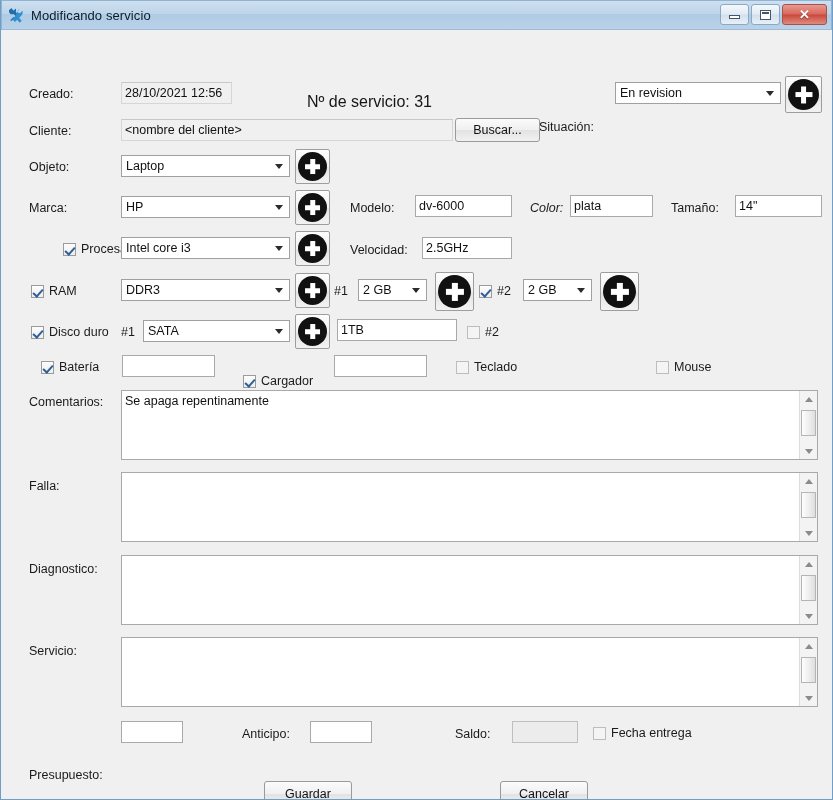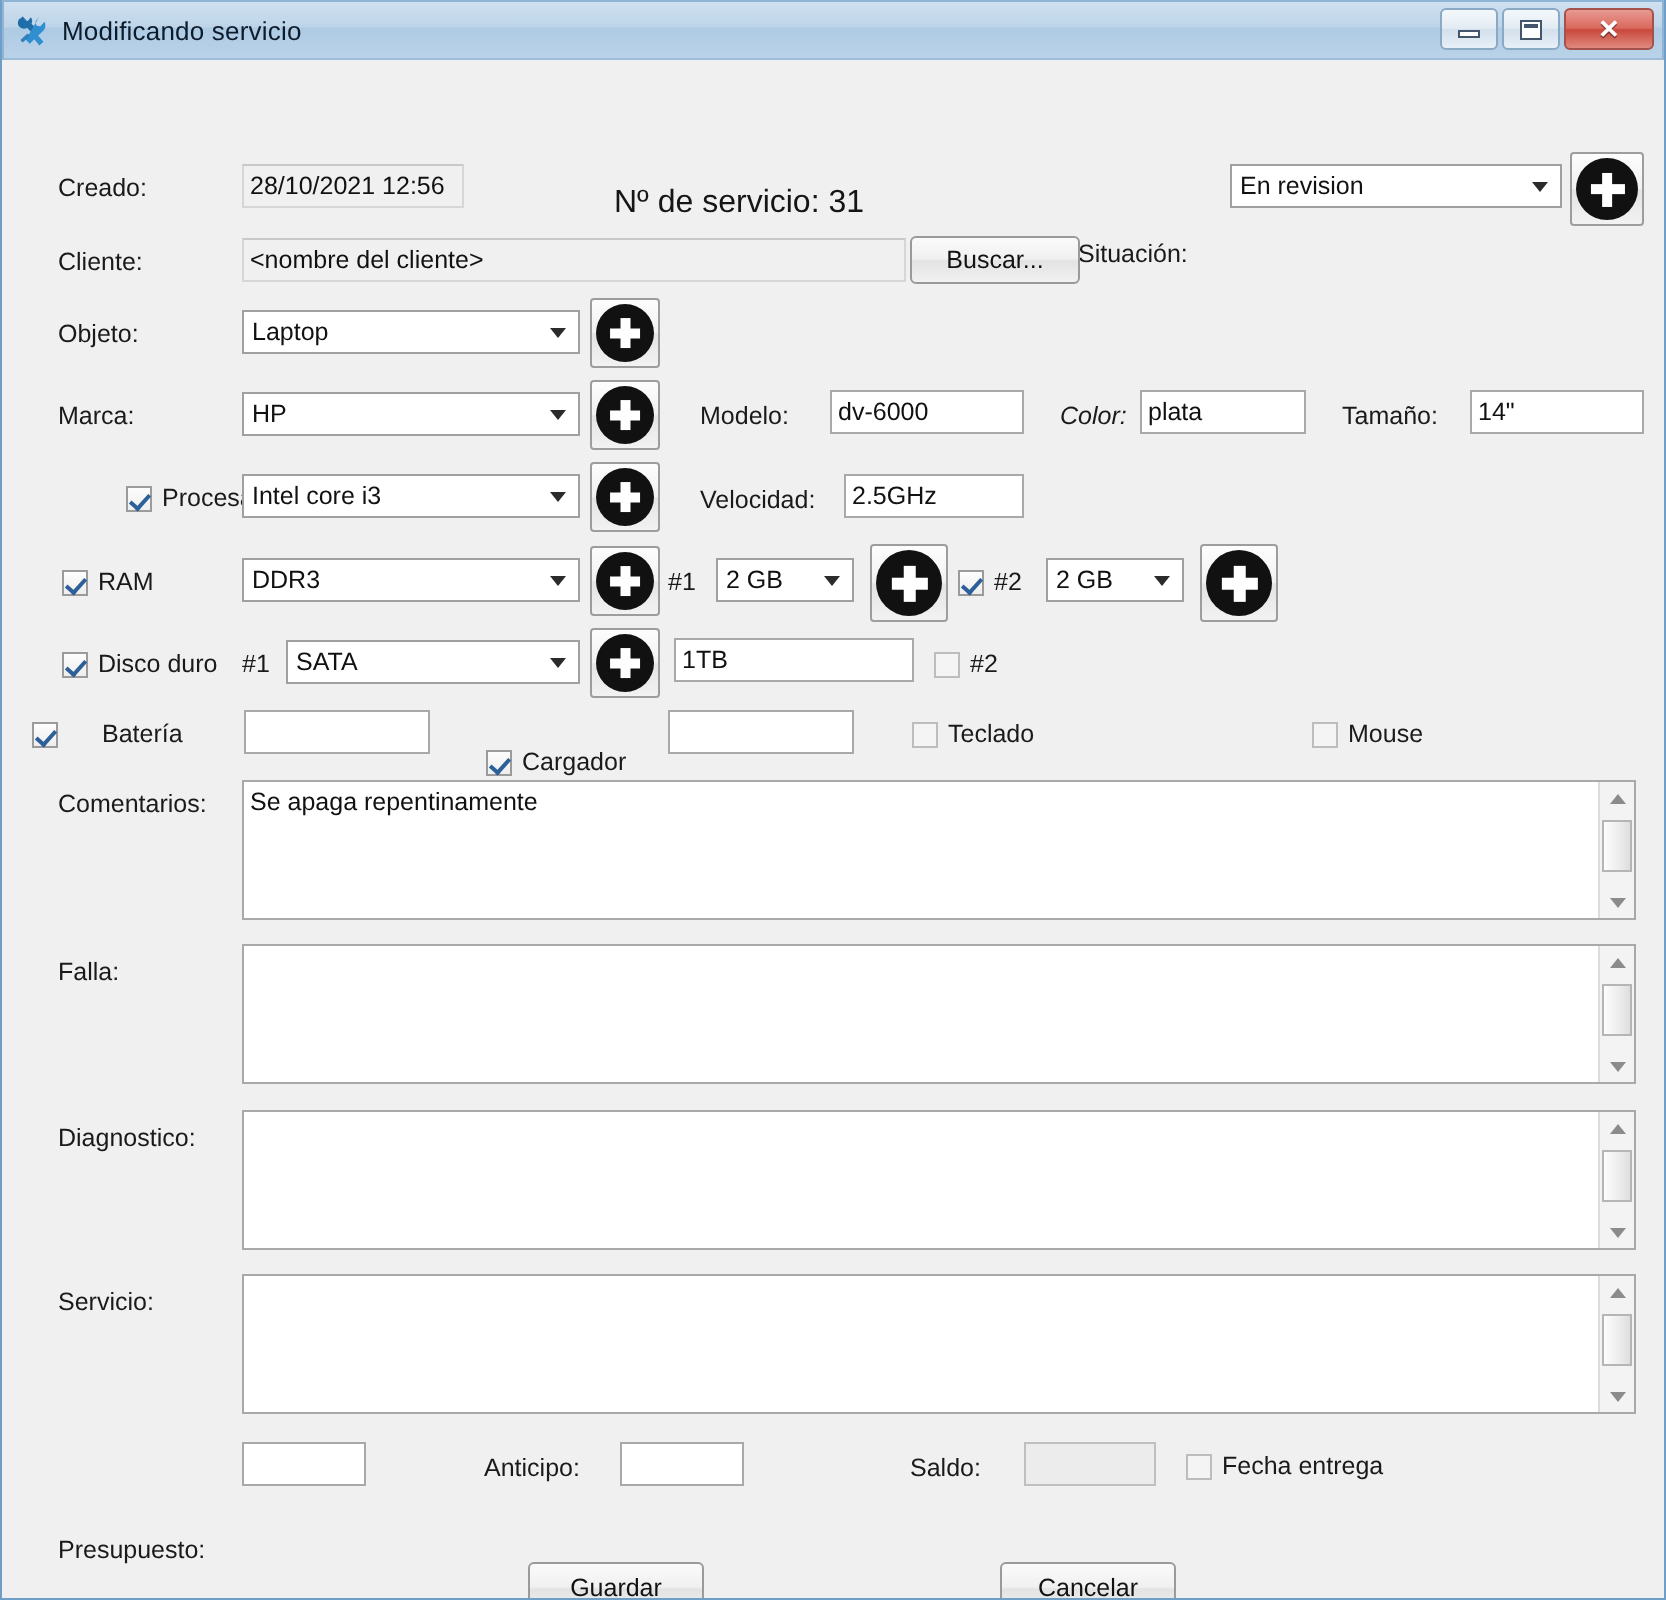--- a/index.html
+++ b/index.html
@@ -423,21 +423,21 @@
     </div>
     <div class="plusbtn" style="left:294px; top:284px; width:35px; height:35px;">
       <span class="circ" style="width:29px;height:29px;"></span>
     </div>
     <div class="txt" style="left:336px; top:289px; width:120px;">1TB</div>
     <div class="chk dim" style="left:466px; top:294px;">
       <span class="box"></span>
       <span class="lbltext">#2</span>
     </div>
 
-    <div class="chk on" style="left:15px; top:329px;gap:17px;">
+    <div class="chk on" style="left:40px; top:329px;">
       <span class="box"></span>
       <span class="lbltext">Batería</span>
     </div>
     <div class="txt" style="left:121px; top:325px; width:93px;"></div>
     <div class="chk on" style="left:242px; top:343px;">
       <span class="box"></span>
       <span class="lbltext">Cargador</span>
     </div>
     <div class="txt" style="left:333px; top:325px; width:93px;"></div>
     <div class="chk dim" style="left:455px; top:329px;">

